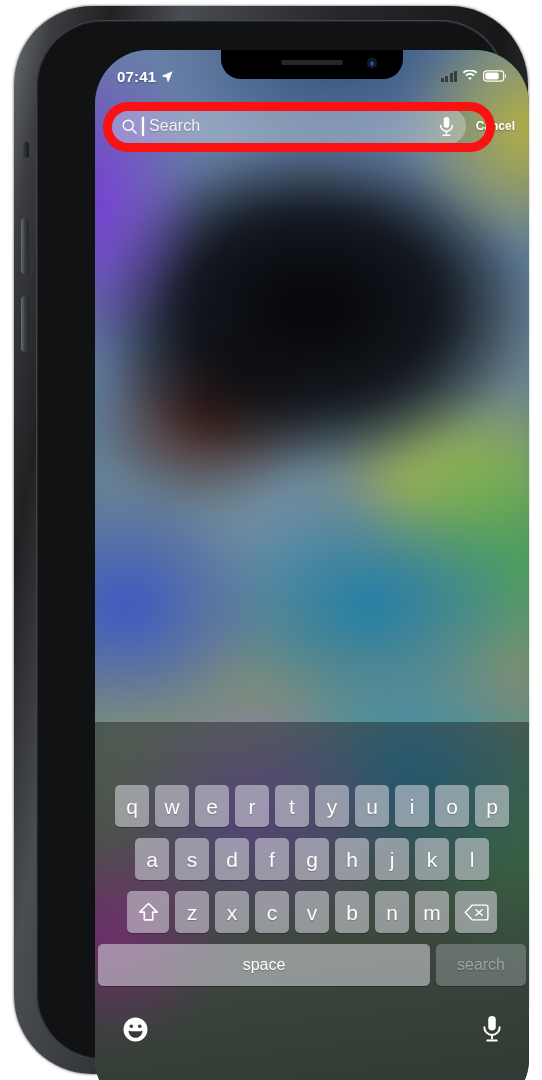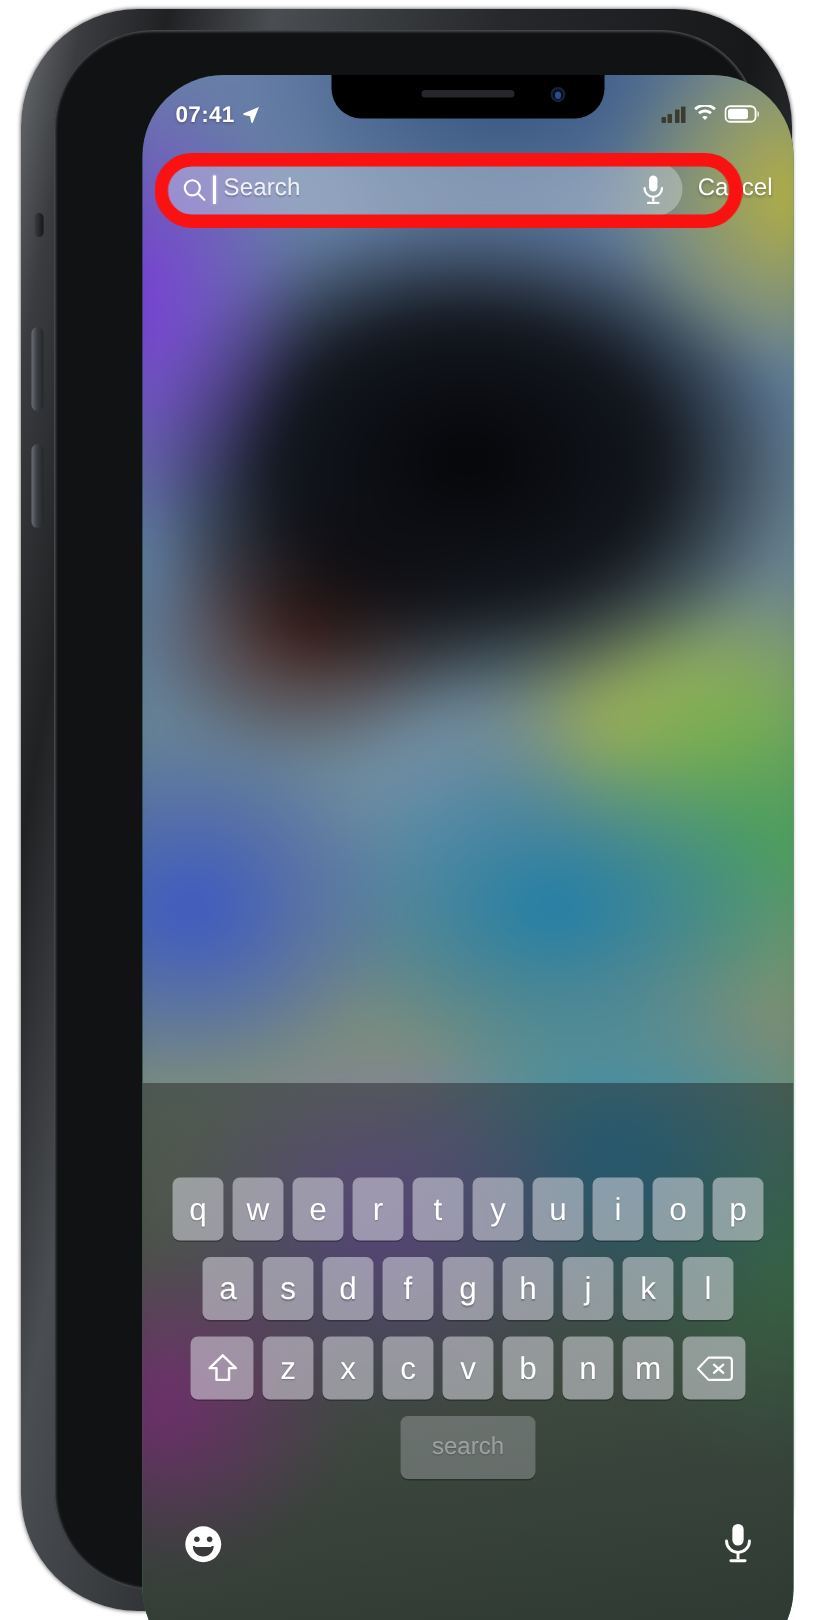--- a/index.html
+++ b/index.html
@@ -127,22 +127,22 @@
   }
   #search-placeholder {
     color: rgba(255,255,255,.88); font-size:16px; letter-spacing:.1px;
     text-shadow:0 1px 1px rgba(0,0,0,.2);
   }
   #caret {
     width:2px; height:19px; background:#fff; margin-right:1px;
     box-shadow:0 0 2px rgba(255,255,255,.6);
   }
   #cancel-button {
-    margin-left:10px; color:#fff; font-size:16px;
-    text-shadow:0 1px 2px rgba(0,0,0,.3); white-space:nowrap;
+    margin-left:10px; color:#fff; font-size:12px;
+    text-shadow:0 1px 2px rgba(0,0,0,.3); white-space:nowrap;font-weight:bold;
   }
 
   
   #red-highlight {
     position:absolute; left:8px; top:52px;
     width:392px; height:50px;
     border: 9px solid #fa1111;
     border-radius: 26px;
     z-index: 7; pointer-events:none;
   }
@@ -290,20 +290,21 @@
           <div class="key wide-fn">
             <svg width="25" height="19" viewBox="0 0 26 20">
               <path d="M8.6 2.2h14.4c1.1 0 2 .9 2 2v11.6c0 1.1-.9 2-2 2H8.6L1.2 10 8.6 2.2z" fill="none" stroke="#fff" stroke-width="1.5" stroke-linejoin="round"></path>
               <line x1="12.4" y1="7.1" x2="19" y2="12.9" stroke="#fff" stroke-width="1.5" stroke-linecap="round"></line>
               <line x1="19" y1="7.1" x2="12.4" y2="12.9" stroke="#fff" stroke-width="1.5" stroke-linecap="round"></line>
             </svg>
           </div>
         </div>
 
         <div class="kbd-row">
+          <div class="key space">space</div>
           <div class="key search-key">search</div>
         </div>
 
         <div id="kbd-bottom">
           <svg width="27" height="27" viewBox="0 0 28 28">
             <circle cx="14" cy="14" r="12.4" fill="#fff"></circle>
             <circle cx="9.6" cy="10.6" r="1.9" fill="#3a3a3a"></circle>
             <circle cx="18.4" cy="10.6" r="1.9" fill="#3a3a3a"></circle>
             <path d="M6.8 15.2h14.4c0 4.2-3.2 7.3-7.2 7.3s-7.2-3.1-7.2-7.3z" fill="#3a3a3a"></path>
             <path d="M8.4 15.2h11.2" stroke="#fff" stroke-width="1.3"></path>

